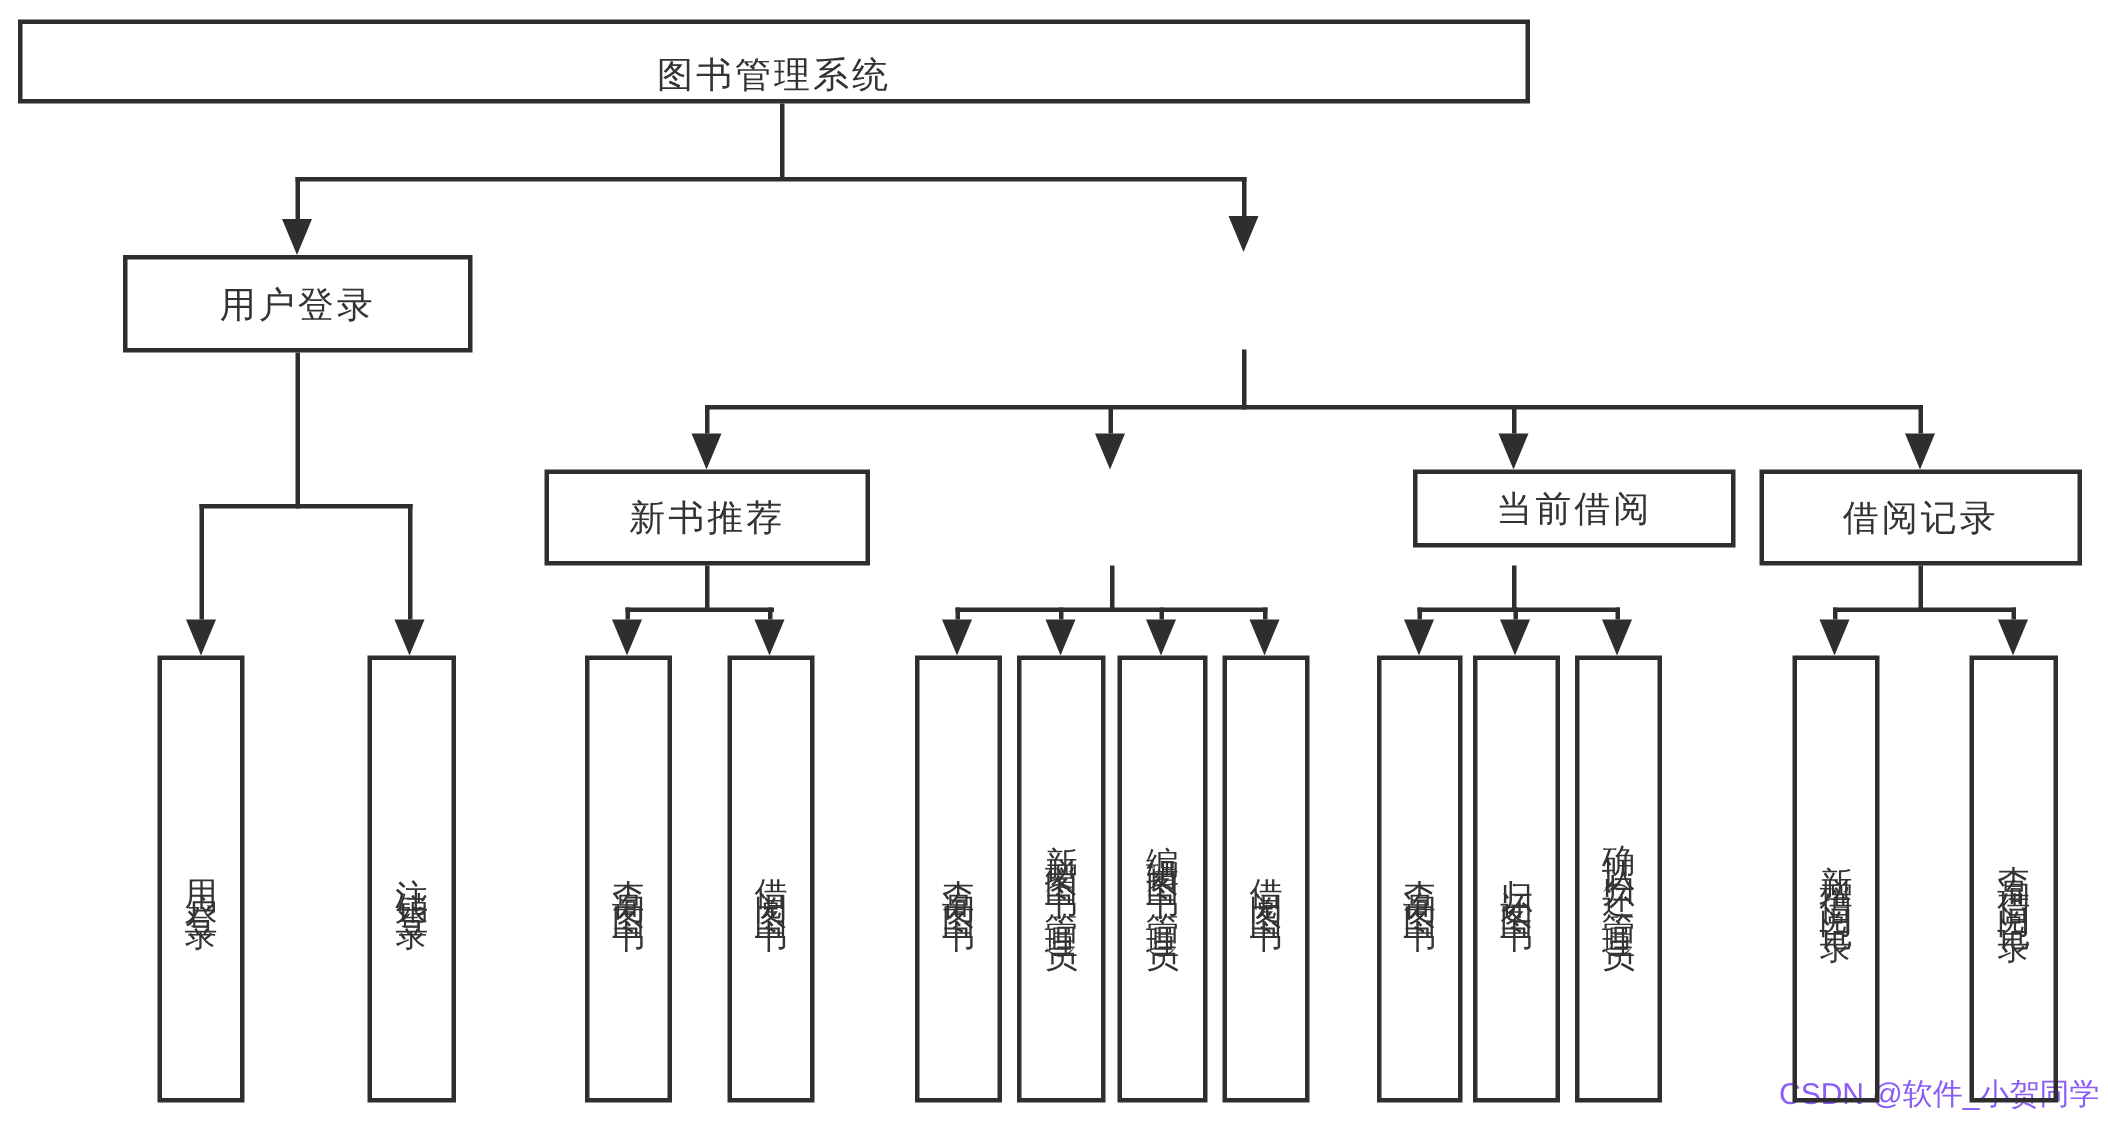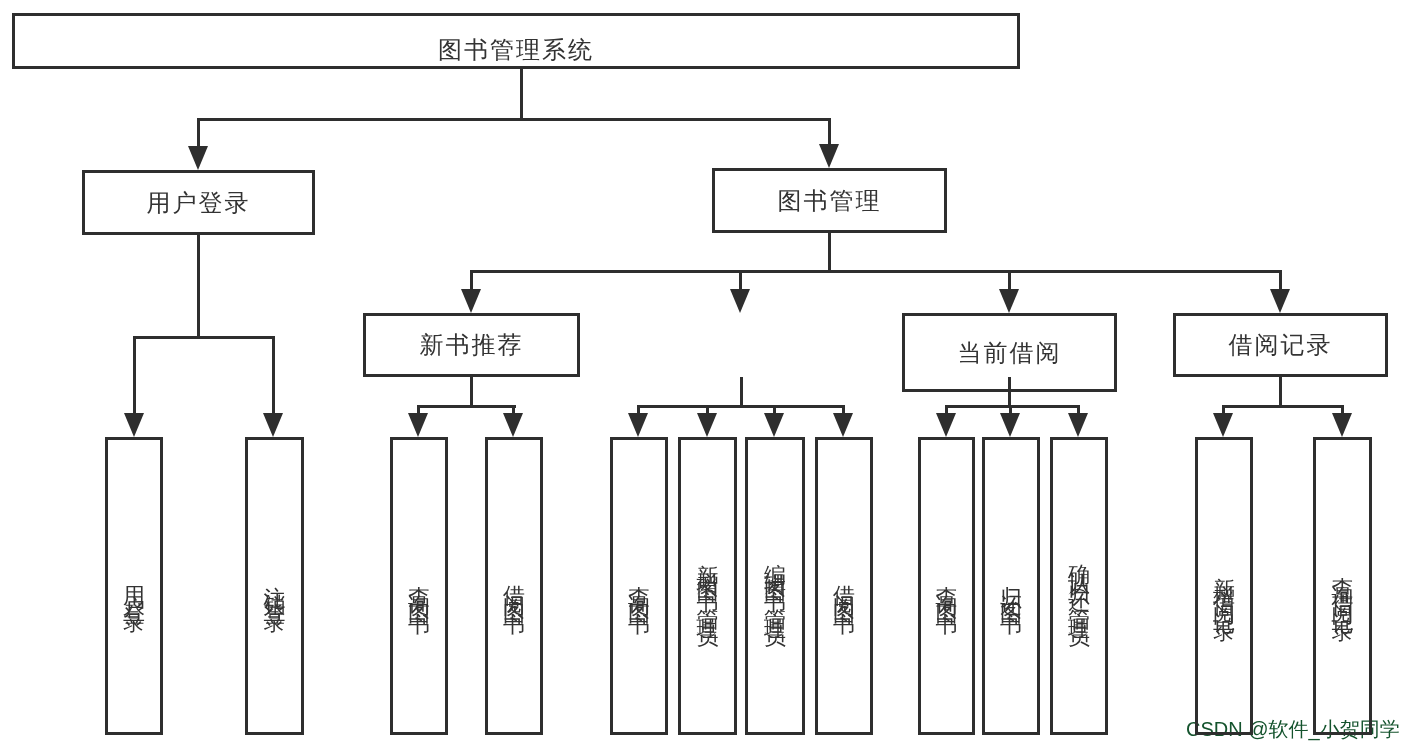--- a/index.html
+++ b/index.html
@@ -43,21 +43,21 @@
     border-left: 10px solid transparent;
     border-right: 10px solid transparent;
     border-top: 24px solid #2e2e2e;
     z-index: 1;
   }
   .watermark {
     position: absolute;
     left: 1186px;
     top: 716px;
     font-size: 20px;
-    color: #14532d;
+    color: #8b5cf6;
     z-index: 0;
     white-space: nowrap;
   }
 </style>
 </head>
 <body>
 
 <div id="canvas">
 
   <div class="watermark">CSDN @软件_小贺同学</div>
@@ -69,23 +69,20 @@
   <div class="stem" style="left:520px; top:69px; height:51px;"></div>
   <div class="rail" style="left:197px; top:118px; width:634px;"></div>
   <div class="stem" style="left:197px; top:118px; height:28px;"></div>
   <div class="arrowhead" style="left:188px; top:146px;"></div>
   <div class="stem" style="left:828px; top:118px; height:26px;"></div>
   <div class="arrowhead" style="left:819px; top:144px;"></div>
 
   <div class="box" style="left:82px; top:170px; width:233px; height:65px;">
     <span class="hlabel">用户登录</span>
   </div>
-  <div class="box" style="left:712px; top:168px; width:235px; height:65px;">
-    <span class="hlabel">图书管理</span>
-  </div>
 
   <div class="stem" style="left:197px; top:235px; height:104px;"></div>
   <div class="rail" style="left:133px; top:336px; width:142px;"></div>
   <div class="stem" style="left:133px; top:336px; height:77px;"></div>
   <div class="arrowhead" style="left:124px; top:413px;"></div>
   <div class="stem" style="left:272px; top:336px; height:77px;"></div>
   <div class="arrowhead" style="left:263px; top:413px;"></div>
 
   <div class="stem" style="left:828px; top:233px; height:40px;"></div>
   <div class="rail" style="left:470px; top:270px; width:812px;"></div>
@@ -94,21 +91,21 @@
   <div class="stem" style="left:739px; top:270px; height:19px;"></div>
   <div class="arrowhead" style="left:730px; top:289px;"></div>
   <div class="stem" style="left:1008px; top:270px; height:19px;"></div>
   <div class="arrowhead" style="left:999px; top:289px;"></div>
   <div class="stem" style="left:1279px; top:270px; height:19px;"></div>
   <div class="arrowhead" style="left:1270px; top:289px;"></div>
 
   <div class="box" style="left:363px; top:313px; width:217px; height:64px;">
     <span class="hlabel">新书推荐</span>
   </div>
-  <div class="box" style="left:902px; top:313px; width:215px; height:79px;align-items:center;">
+  <div class="box" style="left:942px; top:313px; width:215px; height:52px;align-items:center;">
     <span class="hlabel">当前借阅</span>
   </div>
   <div class="box" style="left:1173px; top:313px; width:215px; height:64px;">
     <span class="hlabel">借阅记录</span>
   </div>
 
   <div class="stem" style="left:470px; top:377px; height:31px;"></div>
   <div class="rail" style="left:417px; top:405px; width:99px;"></div>
   <div class="stem" style="left:417px; top:405px; height:8px;"></div>
   <div class="arrowhead" style="left:408px; top:413px;"></div>

